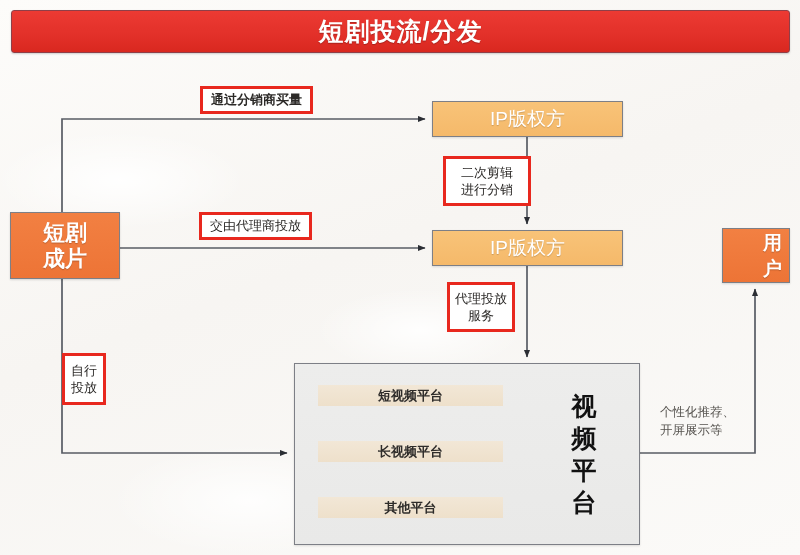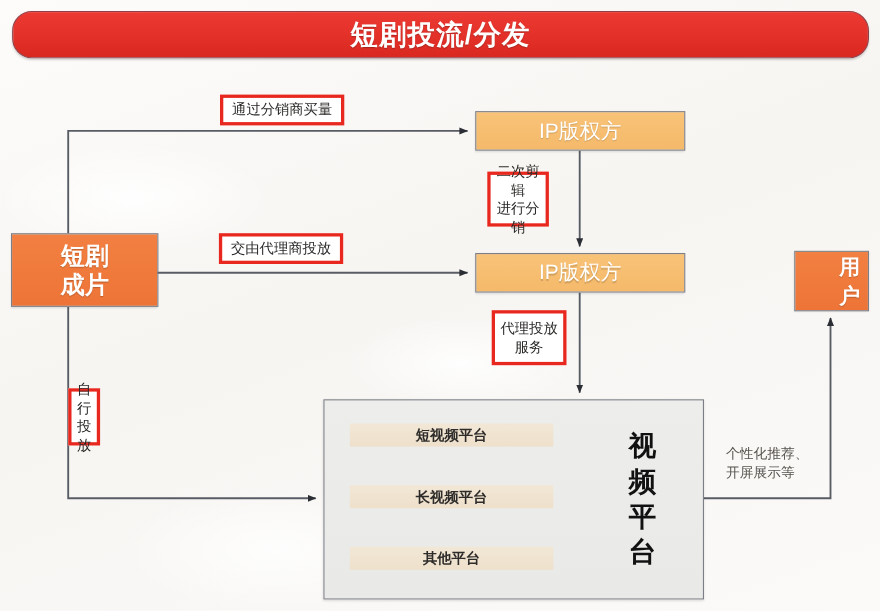--- a/index.html
+++ b/index.html
@@ -17,21 +17,21 @@
       radial-gradient(ellipse 180px 70px at 120px 180px, rgba(255,255,255,.95), rgba(255,255,255,0) 70%),
       radial-gradient(ellipse 150px 60px at 420px 330px, rgba(255,255,255,.9), rgba(255,255,255,0) 70%),
       radial-gradient(ellipse 200px 80px at 250px 500px, rgba(255,255,255,.85), rgba(255,255,255,0) 70%),
       linear-gradient(160deg,#fdfcfa 0%,#f7f5f2 45%,#fbfaf8 100%);
   }
   
   #title-banner{
     position:absolute;left:11px;top:10px;width:779px;height:43px;
     background:linear-gradient(180deg,#ec3a33 0%,#e23029 60%,#d9281f 100%);
     border:1px solid #8f3f48;
-    border-radius:18px;
+    border-radius:3px;
     box-sizing:border-box;
     display:flex;align-items:center;justify-content:center;
     box-shadow:0 1px 2px rgba(0,0,0,.18);
   }
   #title-banner .txt{
     color:#ffffff;font-size:25px;font-weight:bold;letter-spacing:1px;
     text-shadow:0 1px 1px rgba(0,0,0,.25);
   }
   
   .node{
@@ -46,21 +46,21 @@
     text-shadow:0 1px 1px rgba(0,0,0,.22);
     box-shadow:0 1px 2px rgba(0,0,0,.14);
   }
   .node-tan{
     background:linear-gradient(180deg,#f8c378 0%,#f5b96a 100%);
     border:1px solid #7d7f86;
     color:#ffffff;font-weight:normal;font-size:19px;
     text-shadow:0 1px 1px rgba(0,0,0,.18);
     box-shadow:0 1px 2px rgba(0,0,0,.12);
   }
-  #node-source{left:10px;top:212px;width:134px;height:67px;font-size:22px;line-height:1.15;}
+  #node-source{left:10px;top:212px;width:110px;height:67px;font-size:22px;line-height:1.15;}
   #node-ip-1{left:432px;top:101px;width:191px;height:36px;}
   #node-ip-2{left:432px;top:230px;width:191px;height:36px;}
   #node-user{left:722px;top:228px;width:68px;height:55px;font-size:19px;padding-left:33px;}
   
   #node-platform{
     position:absolute;left:294px;top:363px;width:346px;height:182px;
     box-sizing:border-box;
     background:linear-gradient(180deg,#ededec 0%,#e9e9e8 100%);
     border:1px solid #7d7f86;
     box-shadow:0 1px 2px rgba(0,0,0,.12);
@@ -81,25 +81,25 @@
   }
   
   .chip{
     position:absolute;box-sizing:border-box;
     background:#ffffff;
     border:3px solid #e8281e;
     display:flex;align-items:center;justify-content:center;
     color:#2c2a28;font-size:13px;line-height:1.32;text-align:center;
     font-weight:500;
   }
-  #chip-distributor{left:200px;top:86px;width:113px;height:28px;}
-  #chip-reedit{left:443px;top:156px;width:56px;height:50px;}
+  #chip-distributor{left:200px;top:86px;width:113px;height:28px;font-weight:bold;}
+  #chip-reedit{left:443px;top:156px;width:88px;height:50px;}
   #chip-agency{left:199px;top:212px;width:113px;height:28px;}
   #chip-agency-service{left:447px;top:282px;width:68px;height:50px;}
-  #chip-self{left:62px;top:353px;width:29px;height:52px;}
+  #chip-self{left:62px;top:353px;width:44px;height:52px;}
   
   .plain-note{
     position:absolute;color:#55524e;font-size:12.5px;line-height:1.45;
     text-align:left;
   }
   #note-recommend{left:660px;top:403px;width:112px;}
   
   #wires{position:absolute;left:0;top:0;width:800px;height:555px;pointer-events:none;}
 </style>
 </head>

